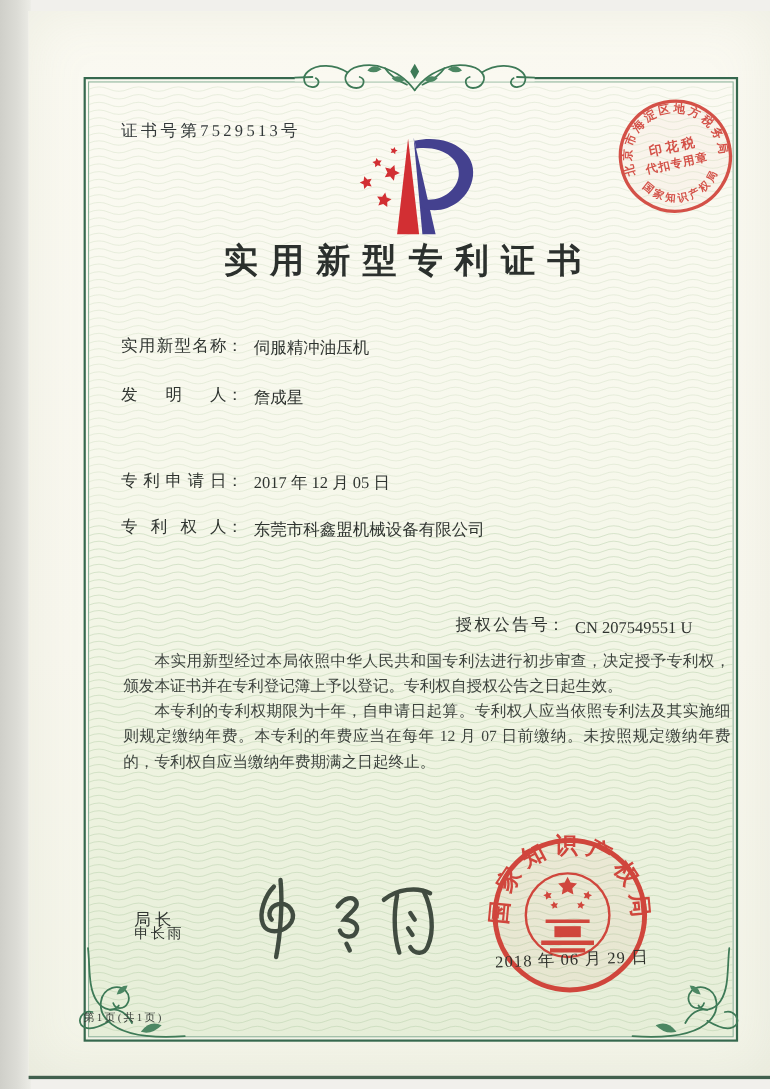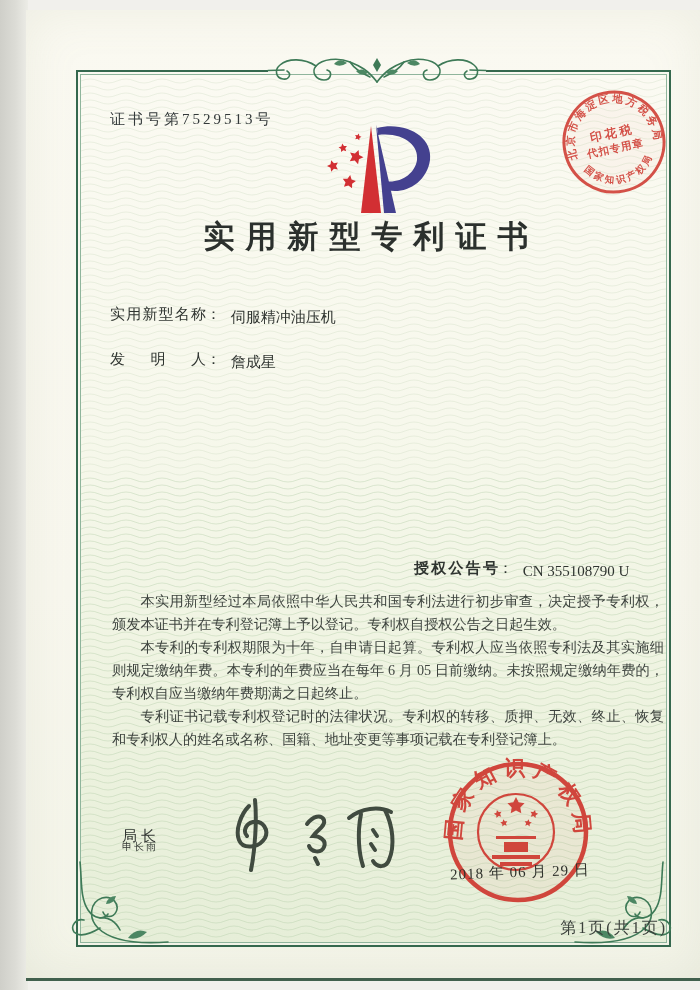--- a/index.html
+++ b/index.html
@@ -20,32 +20,32 @@
   .abs{position:absolute;}
   .cert-no{left:84px;top:100px;font-size:15px;letter-spacing:3px;color:#33393a;}
   .title{left:50px;top:206px;width:591px;text-align:center;font-size:31px;
        font-weight:600;letter-spacing:11px;color:#2b302d;}
   .field-row{left:84px;font-size:15px;color:#2f3430;}
   .flabel{display:inline-block;width:96px;text-align:justify;text-align-last:justify;
        vertical-align:top;}
   .colon{display:inline-block;vertical-align:top;}
   .fvalue{display:inline-block;margin-left:6px;vertical-align:top;line-height:24px;}
   .grant-right{left:388px;font-size:15px;color:#2f3430;}
-  .grant-right .flabel{width:84px;font-weight:bold;}
+  .grant-right .flabel{width:84px;}
   .body-text{left:86px;top:580px;width:552px;font-size:14.2px;line-height:23px;
        text-align:justify;color:#3d433e;}
   .body-text p{margin:0;text-indent:2em;}
   .director-title{left:96px;top:801px;font-size:15px;letter-spacing:4px;color:#2f3430;margin-top:16px;}
-  .director-name{left:96px;top:830px;font-size:10px;letter-spacing:2px;color:#2f3430;}
+  .director-name{left:96px;top:830px;font-size:13px;letter-spacing:2px;color:#2f3430;}
   .signature{left:195px;top:786px;}
   .tax-stamp{left:532px;top:76px;transform:rotate(-12deg);opacity:.88;}
   .big-seal{left:412px;top:742px;opacity:.93;}
   .seal-date{left:409px;top:853px;width:170px;text-align:center;font-size:15px;
        color:#30332d;letter-spacing:1px;transform:rotate(-2deg);}
-  .footer{left:50px;top:908px;width:591px;text-align:right;font-size:16px;
+  .footer{left:50px;top:908px;width:591px;text-align:left;font-size:10px;
        letter-spacing:2px;color:#3a403b;}
   .logo{left:290px;top:110px;}
   .ornament{left:238px;top:43px;}
   .flourish-l{left:44px;top:850px;}
   .flourish-r{left:547px;top:850px;transform:scaleX(-1);}
 </style>
 </head>
 <body>
 
 <div class="page">
@@ -255,29 +255,36 @@
     <div class="abs field-row" style="top:295px">
       <span class="flabel">实用新型名称</span><span class="colon">：</span>
       <span class="fvalue">伺服精冲油压机</span>
     </div>
 
     <div class="abs title">实用新型专利证书</div>
     <div class="abs field-row" style="top:340px">
       <span class="flabel">发明人</span><span class="colon">：</span>
       <span class="fvalue">詹成星</span>
     </div>
+    <div class="abs field-row" style="top:418px">
+      <span class="flabel">专利申请日</span><span class="colon">：</span>
+      <span class="fvalue">2017 年 12 月 05 日</span>
+    </div>
+    <div class="abs field-row" style="top:460px">
+      <span class="flabel">专利权人</span><span class="colon">：</span>
+      <span class="fvalue">东莞市科鑫盟机械设备有限公司</span>
+    </div>
     <div class="abs grant-right" style="top:549px">
       <span class="flabel">授权公告号</span><span class="colon">：</span>
-      <span class="fvalue">CN 355108790 U</span>
+      <span class="fvalue">CN 207549551 U</span>
     </div>
 
     <div class="abs body-text">
       <p>本实用新型经过本局依照中华人民共和国专利法进行初步审查，决定授予专利权，颁发本证书并在专利登记簿上予以登记。专利权自授权公告之日起生效。</p>
-      <p>本专利的专利权期限为十年，自申请日起算。专利权人应当依照专利法及其实施细则规定缴纳年费。本专利的年费应当在每年 6 月 05 日前缴纳。未按照规定缴纳年费的，专利权自应当缴纳年费期满之日起终止。</p>
-      <p>专利证书记载专利权登记时的法律状况。专利权的转移、质押、无效、终止、恢复和专利权人的姓名或名称、国籍、地址变更等事项记载在专利登记簿上。</p>
+      <p>本专利的专利权期限为十年，自申请日起算。专利权人应当依照专利法及其实施细则规定缴纳年费。本专利的年费应当在每年 12 月 07 日前缴纳。未按照规定缴纳年费的，专利权自应当缴纳年费期满之日起终止。</p>
     </div>
 
     <div class="abs director-title">局长</div>
     <div class="abs director-name">申长雨</div>
 
     <svg class="abs signature" width="180" height="78" viewBox="0 0 180 78">
       <g stroke="#242f26" stroke-width="4" fill="none" stroke-linecap="round" opacity="0.85">
         <path d="M28,10 C20,18 14,34 18,44 C22,54 38,52 44,42 C48,34 42,24 32,26 C24,28 22,36 26,40"></path>
         <path d="M34,4 C36,24 34,54 30,74"></path>
         <path d="M86,28 C92,20 100,18 103,24 C105,30 96,34 92,40 C98,40 106,44 103,51 C100,58 90,56 88,50"></path>

